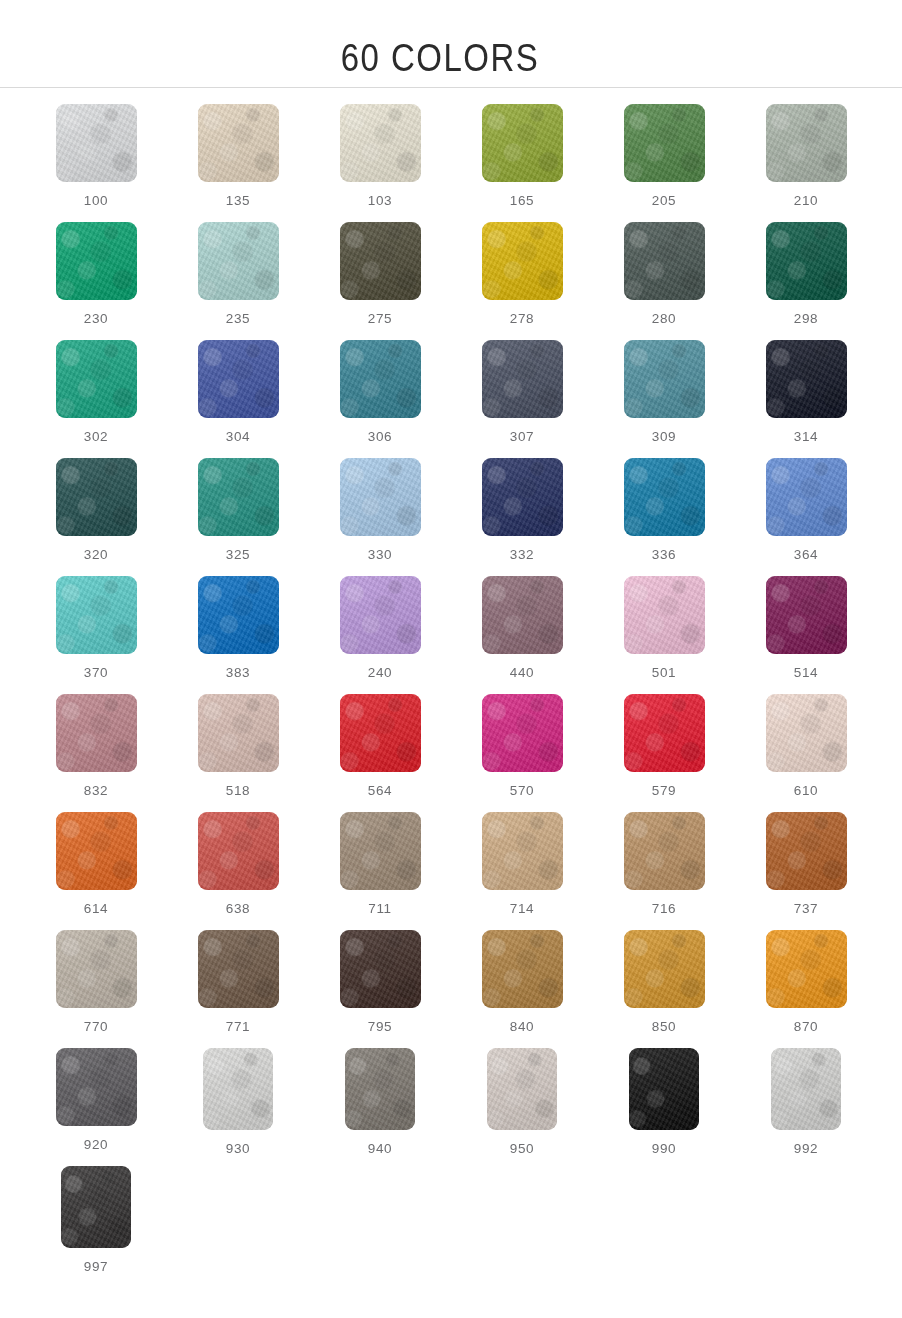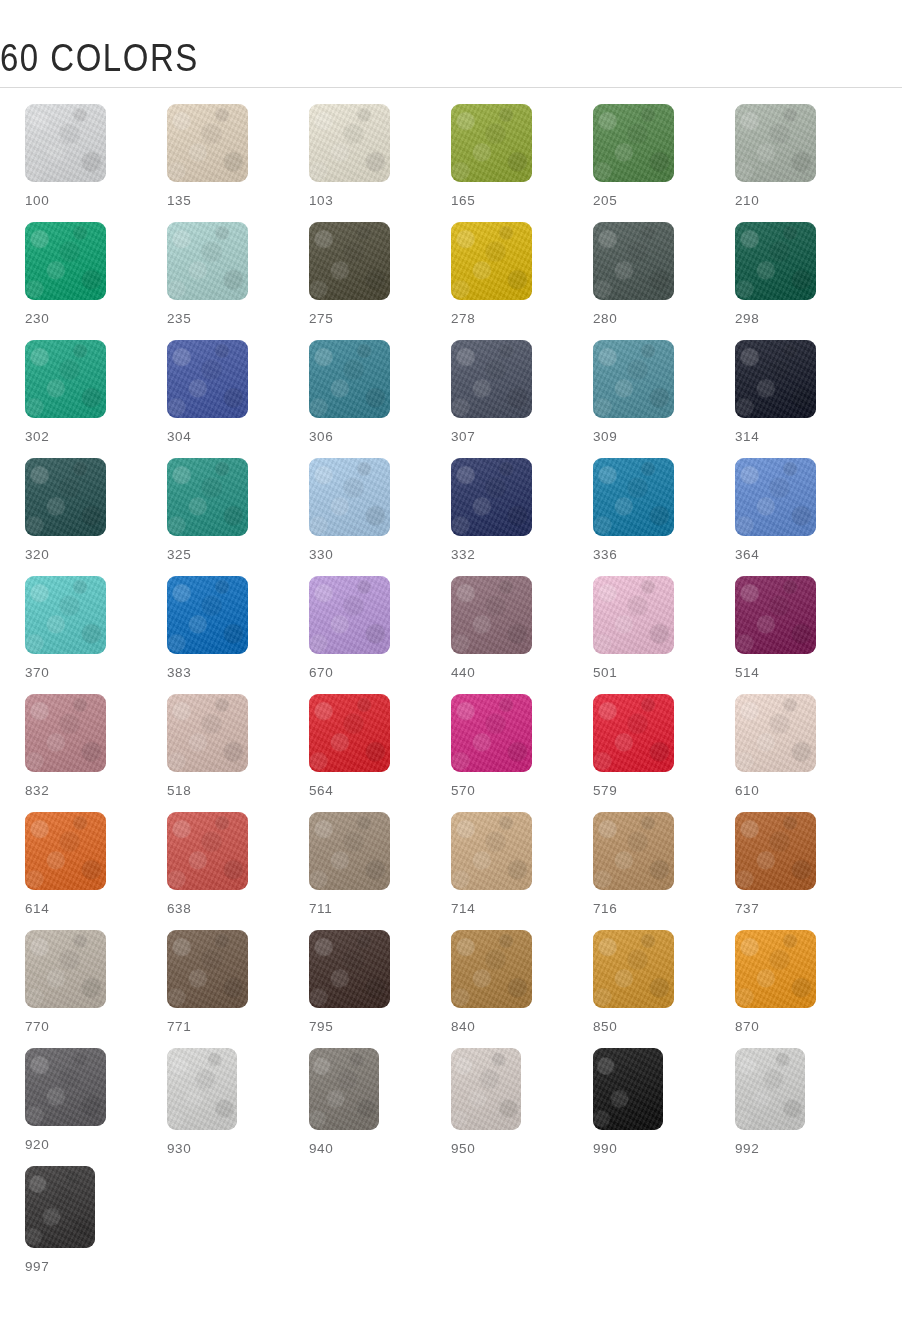--- a/index.html
+++ b/index.html
@@ -15,21 +15,21 @@
     overflow: hidden;
     position: relative;
   }
 
   
   .page-header {
     height: 88px;
     box-sizing: border-box;
     display: flex;
     align-items: flex-end;
-    justify-content: flex-start;
+    justify-content: center;
     padding: 0 22px 10px 0;
     border-bottom: 1px solid #d9d9d9;
   }
   .header-title {
     font-family: "Liberation Sans", sans-serif;
     font-size: 33px;
     font-weight: 300;
     letter-spacing: 1.5px;
     color: #2b2b2b;
     line-height: 1;
@@ -44,21 +44,21 @@
     grid-template-columns: repeat(6, 142px);
     justify-content: center;
     column-gap: 0px;
     row-gap: 0px;
   }
   .swatch-cell {
     width: 142px;
     height: 118px;
     display: flex;
     flex-direction: column;
-    align-items: flex-start;
+    align-items: center;
   }
   .swatch-chip {
     width: 81px;
     height: 78px;
     border-radius: 9px;
     position: relative;
     overflow: hidden;
     background-repeat: no-repeat;
   }
   
@@ -208,21 +208,21 @@
     <div class="swatch-cell">
       <div class="swatch-chip" style="background-color: rgb(85, 203, 200);"></div>
       <div class="swatch-label">370</div>
     </div>
     <div class="swatch-cell">
       <div class="swatch-chip" style="background-color: rgb(0, 105, 192);"></div>
       <div class="swatch-label">383</div>
     </div>
     <div class="swatch-cell">
       <div class="swatch-chip" style="background-color: rgb(185, 149, 221);"></div>
-      <div class="swatch-label">670</div>
+      <div class="swatch-label">240</div>
     </div>
     <div class="swatch-cell">
       <div class="swatch-chip" style="background-color: rgb(138, 102, 114);"></div>
       <div class="swatch-label">440</div>
     </div>
     <div class="swatch-cell">
       <div class="swatch-chip" style="background-color: rgb(240, 188, 214);"></div>
       <div class="swatch-label">501</div>
     </div>
     <div class="swatch-cell">

